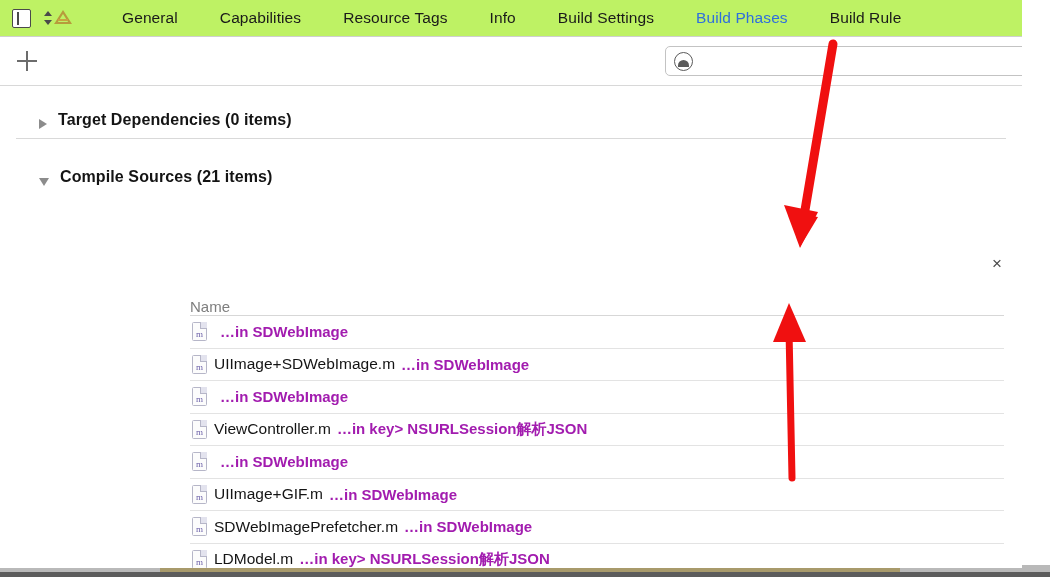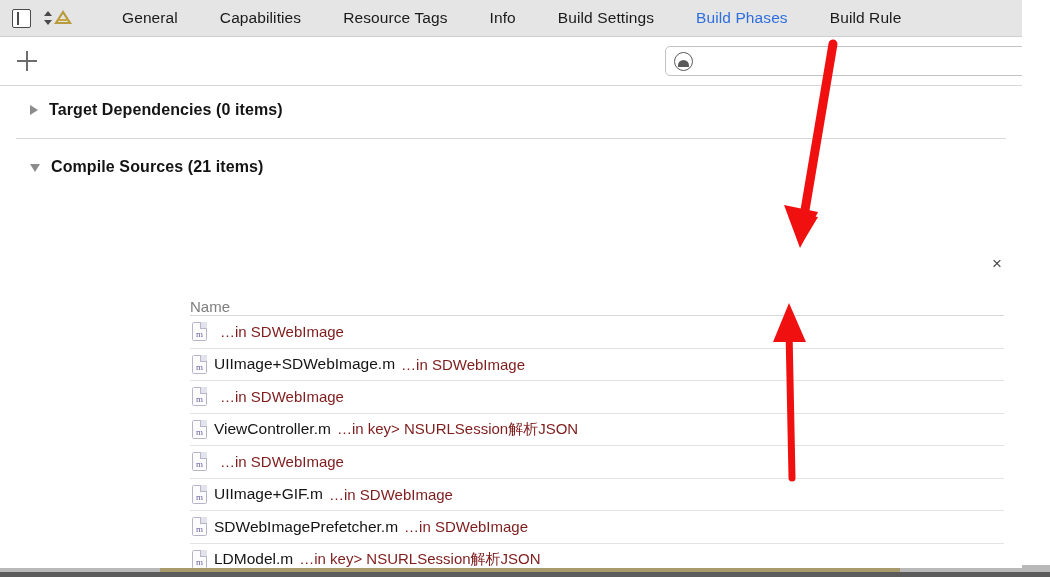--- a/index.html
+++ b/index.html
@@ -31,21 +31,21 @@
 
   
   #xcode-window {
     position: absolute; left: 0; top: 0; width: 1022px; height: 568px;
     background: #ffffff; z-index: 5; overflow: hidden;
   }
 
   
   #tab-bar {
     position: relative; height: 37px; width: 100%;
-    background: #e5e5e5;
+    background: #bef264;
     border-bottom: 1px solid #cfcfcf;
     display: flex; 
   }
   .tb-icon-group { display: flex; align-items: center; padding-left: 12px; gap: 10px; }
   .icon-sidebar-toggle {
     width: 19px; height: 19px; border: 1.6px solid #4a4a4a; border-radius: 2px;
     position: relative; background: #ffffff;
   }
   .icon-sidebar-toggle::after {
     content: ""; position: absolute; left: 4px; top: 2px; bottom: 2px;
@@ -94,22 +94,22 @@
   #search-input {
     border: none; outline: none; background: transparent;
     font-family: "Liberation Sans", sans-serif; font-size: 14px;
     flex: 1; margin-left: 7px; color: #202020;
   }
 
   
   #content-area { position: relative; width: 100%; height: 482px; background: #ffffff; }
 
   .phase-header {
-    display: flex; align-items: center; height: 39px;
-    padding-left: 30px; position: relative;
+    display: flex; align-items: flex-end; height: 39px;
+    padding-left: 30px; position: relative; margin-left: 9px;
   }
   .disclosure {
     width: 0; height: 0; flex: none; margin-right: 11px;
   }
   .disclosure.collapsed {
     border-left: 8px solid #8c8c8c;
     border-top: 5.5px solid transparent;
     border-bottom: 5.5px solid transparent;
   }
   .disclosure.expanded {
@@ -161,21 +161,21 @@
   .icon-m-file .m-letter {
     position: absolute; left: 0; right: 0; bottom: 1px;
     text-align: center; font-size: 9px; color: #6b5fa8;
     font-family: "Liberation Serif", serif; line-height: 9px;
   }
 
   .file-name {
     font-size: 15.5px; color: #141414; white-space: nowrap;
   }
   .file-loc {
-    font-size: 15px; color: #7f1d1d; white-space: nowrap; margin-left: 6px;
+    font-size: 15px; color: #a21caf; white-space: nowrap; margin-left: 6px; font-weight: bold;
   }
   .row-name-cell { display: flex; align-items: center; width: 630px; overflow: hidden; }
   .row-flags-cell { flex: 1; font-size: 14.5px; color: #141414; white-space: nowrap; }
 
   
   #annotations { position: absolute; left: 0; top: 0; width: 1050px; height: 577px; z-index: 40; pointer-events: none; }
 </style>
 </head>
 <body>
 

